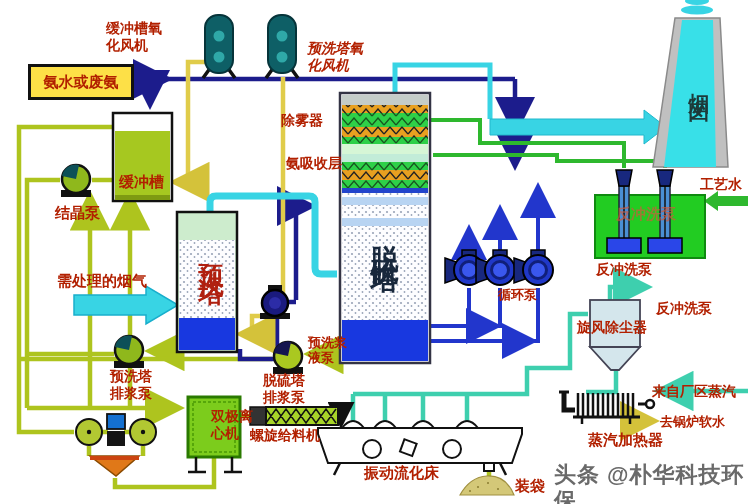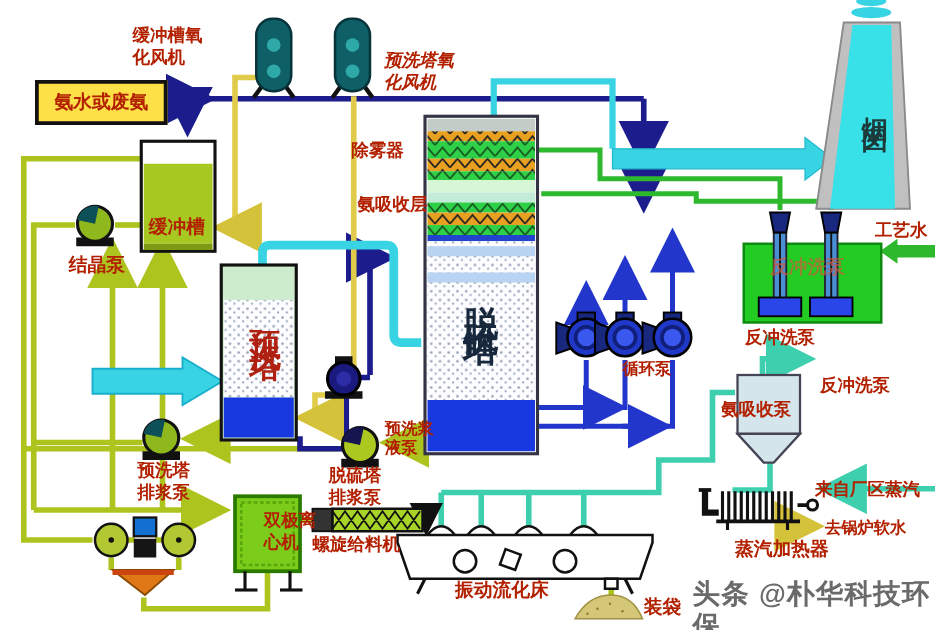--- a/index.html
+++ b/index.html
@@ -319,36 +319,37 @@
 <div class="lbl" style="left:106px;top:20px;font-size:14px;">缓冲槽氧
 化风机</div>
 <div class="lbl" style="left:307px;top:40px;font-size:14px;font-style:italic;">预洗塔氧
 化风机</div>
 <div class="lbl" style="left:119px;top:153px;font-size:15px;margin-top:20px;">缓冲槽</div>
 <div class="lbl" style="left:55px;top:204px;font-size:15px;">结晶泵</div>
 <div class="lbl" style="left:281px;top:112px;font-size:14px;">除雾器</div>
 <div class="lbl" style="left:286px;top:155px;font-size:14px;">氨吸收层</div>
 <div class="lbl vert" style="left:196px;top:243px;font-size:25px;letter-spacing:8px;color:#b02010;">预洗塔</div>
 <div class="lbl vert" style="left:368px;top:222px;font-size:28px;letter-spacing:10px;color:#18283c;">脱硫塔</div>
+<div class="lbl" style="left:57px;top:272px;font-size:15px;">需处理的烟气</div>
 <div class="lbl" style="left:308px;top:303px;font-size:13px;margin-top:32px;">预洗浆
 液泵</div>
 <div class="lbl" style="left:110px;top:368px;font-size:14px;">预洗塔
 排浆泵</div>
 <div class="lbl" style="left:263px;top:372px;font-size:14px;">脱硫塔
 排浆泵</div>
 <div class="lbl" style="left:193px;top:408px;font-size:14px;margin-left:18px;">双极离
 心机</div>
 <div class="lbl" style="left:250px;top:427px;font-size:14px;">螺旋给料机</div>
 <div class="lbl" style="left:364px;top:464px;font-size:15px;">振动流化床</div>
 <div class="lbl" style="left:515px;top:477px;font-size:15px;">装袋</div>
 <div class="lbl" style="left:498px;top:287px;font-size:13px;">循环泵</div>
 <div class="lbl vert" style="left:686px;top:76px;font-size:21px;letter-spacing:8px;color:#1c3a3a;">烟囱</div>
 <div class="lbl" style="left:700px;top:176px;font-size:14px;">工艺水</div>
 <div class="lbl" style="left:616px;top:205px;font-size:15px;color:rgba(205,90,60,0.7);">反冲洗泵</div>
 <div class="lbl" style="left:596px;top:261px;font-size:14px;">反冲洗泵</div>
 <div class="lbl" style="left:656px;top:261px;font-size:14px;margin-top:39px;">反冲洗泵</div>
-<div class="lbl" style="left:577px;top:319px;font-size:14px;">氨吸收泵</div>
+<div class="lbl" style="left:577px;top:319px;font-size:14px;">旋风除尘器</div>
 <div class="lbl" style="left:652px;top:383px;font-size:14px;">来自厂区蒸汽</div>
 <div class="lbl" style="left:660px;top:414px;font-size:13px;">去锅炉软水</div>
 <div class="lbl" style="left:588px;top:431px;font-size:15px;">蒸汽加热器</div>
 <div class="lbl" style="left:554px;top:462px;font-size:22px;color:#6a6a6a;letter-spacing:1px;">头条 @朴华科技环保</div>
 
 </div>
 
 </body></html>

